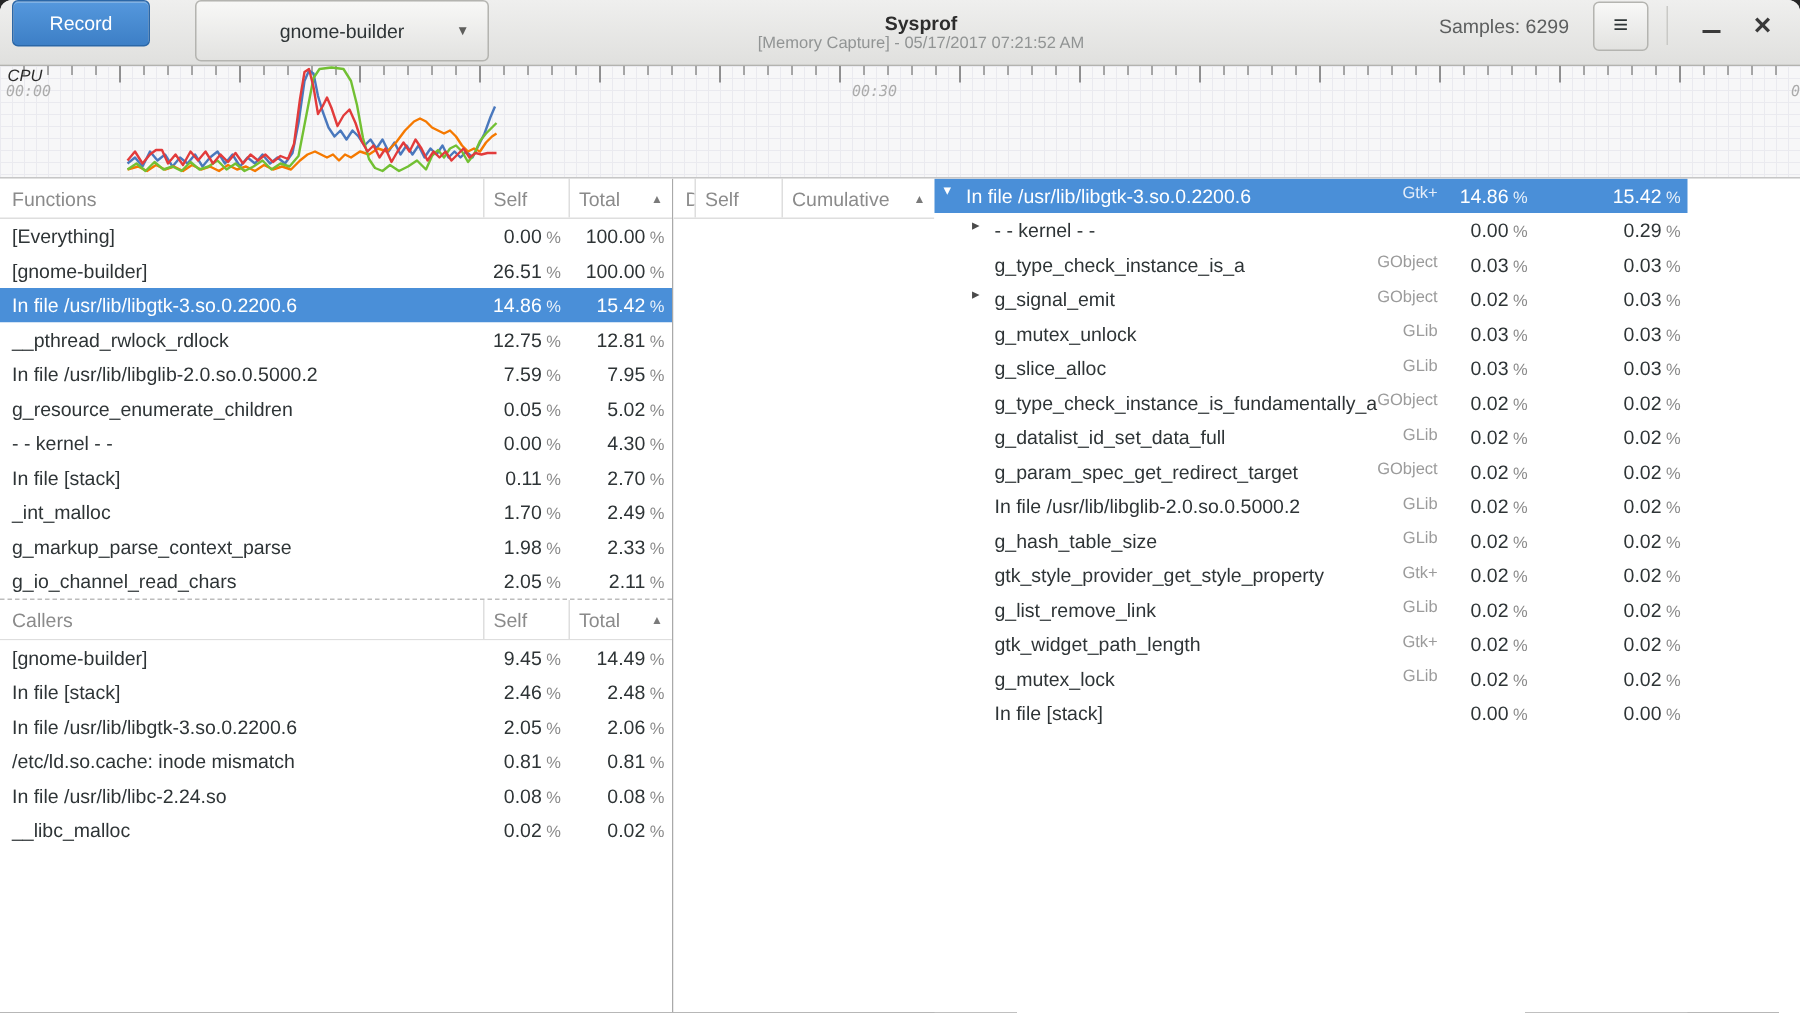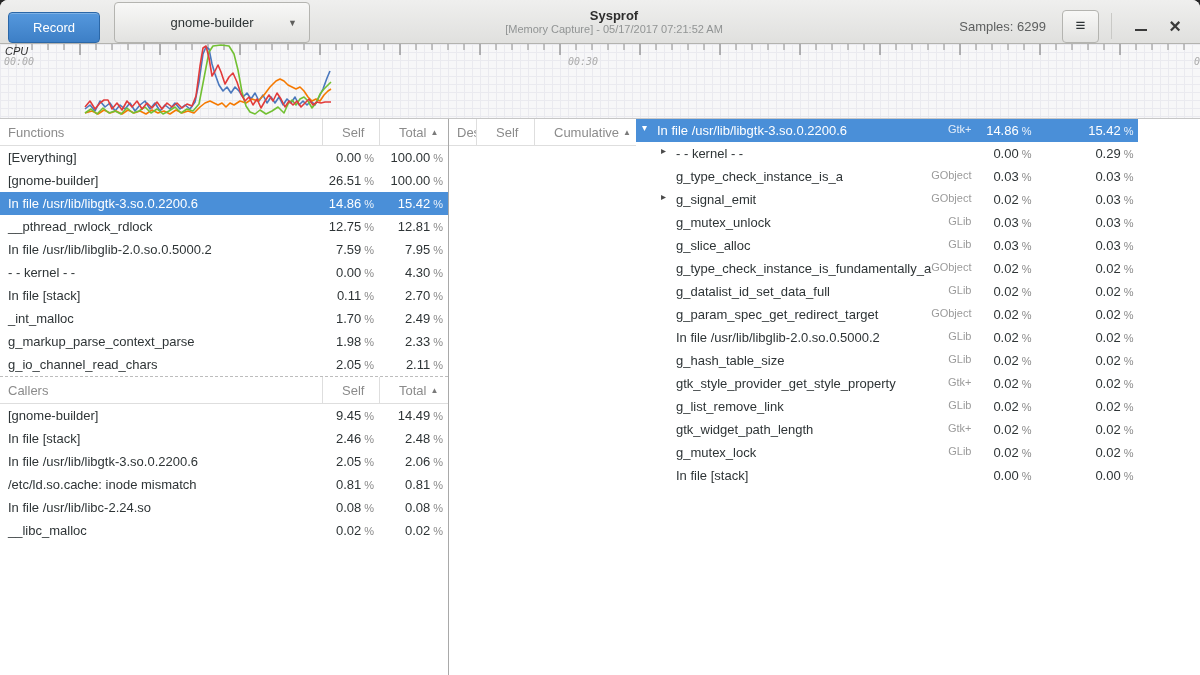--- a/index.html
+++ b/index.html
@@ -1,20 +1,20 @@
 <!DOCTYPE html>
 <html><head>
 <meta charset="utf-8">
 <style>
   html { background:#262626; }
   body { margin:0; width:1200px; height:675px; font-family:"Liberation Sans","DejaVu Sans",sans-serif; -webkit-font-smoothing:antialiased; }
   .window { width:1200px; height:675px; background:#fff; border-radius:8px 8px 0 0; overflow:hidden; display:flex; flex-direction:column; }
 
   
-  .titlebar { position:relative; height:44px; flex:0 0 44px; background:linear-gradient(#efefee,#e0e0de); border-bottom:1px solid #b3b3af; display:flex; align-items:flex-end; padding:0 8px; box-sizing:border-box; }
+  .titlebar { position:relative; height:44px; flex:0 0 44px; background:linear-gradient(#efefee,#e0e0de); border-bottom:1px solid #b3b3af; display:flex; align-items:flex-start; padding:0 8px; box-sizing:border-box;gap:16px; }
   .btn { border-radius:4px; font-size:13px; display:flex; align-items:center; justify-content:center; box-sizing:border-box; cursor:default; }
   .record-btn { width:92px; height:31px; background:linear-gradient(#5598dd,#3d7fc6); border:1px solid #2b67a7; color:#fff; box-shadow:inset 0 1px rgba(255,255,255,.25); margin-right:14px; }
   .proc-btn { width:196px; height:41px; background:linear-gradient(#f8f8f7,#e2e2e0); border:1px solid #b4b4b0; color:#2e3436; position:relative; }
   .proc-btn .chev { position:absolute; right:12px; top:50%; transform:translateY(-54%); font-size:9px; color:#5e5e5c; }
   .title-block { position:absolute; left:0; right:0; top:0; bottom:0; display:flex; flex-direction:column; align-items:center; justify-content:center; pointer-events:none;padding-left:28px; }
   .app-title { font-size:13px; font-weight:bold; color:#2d2d2d; line-height:15px; }
   .app-subtitle { font-size:11px; color:#919494; line-height:13px; }
   .tb-right { margin-left:auto; display:flex; align-items:center; gap:0; z-index:2; }
   .samples { font-size:13px; color:#5d5f5f; margin-right:16px; }
   .menu-btn { width:37px; height:33px; background:linear-gradient(#f8f8f7,#e2e2e0); border:1px solid #b4b4b0; color:#2e3436; font-size:17px; font-weight:bold; }
@@ -32,21 +32,21 @@
   .time-label { position:absolute; top:12px; font-size:10px; color:#ababab; font-family:"DejaVu Sans Mono",monospace; z-index:2; }
 
   
   .main { flex:1; display:flex; border-top:0; min-height:0; }
   .left-pane { width:449px; flex:0 0 449px; border-right:1px solid #a9a9a9; box-sizing:border-box; display:flex; flex-direction:column; background:#fff; }
   .right-pane { flex:1; background:#fff; display:flex; flex-direction:row; }
 
   .thead { display:grid; height:26px; flex:0 0 26px; align-items:center; background:#fff; border-bottom:1px solid #dedede; color:#8b8b8b; font-size:13px; }
   .left-grid { grid-template-columns:1fr 57px 69px; }
   .right-grid { grid-template-columns:1fr 58px 102px; }
-  .th { padding:0 19px; white-space:nowrap; overflow:hidden; box-sizing:border-box; height:100%; display:flex; align-items:center; }
+  .th { padding:0 6px; white-space:nowrap; overflow:hidden; box-sizing:border-box; height:100%; display:flex; align-items:center; }
   .th.first { padding-left:8px; }
   .th.sep { border-left:1px solid #dedede; }
   .sort-arrow { margin-left:auto; font-size:8px; color:#7a7a7a; padding-left:4px; }
 
   .rows { background:#fff; }
   .trow { display:grid; height:23px; align-items:center; font-size:13px; color:#2e3436; background:#fff; }
   .trow.selected { background:#4a8fd8; color:#fff; }
   .cname { padding-left:8px; white-space:nowrap; overflow:hidden; display:flex; min-width:0; }
   .cnum { text-align:right; padding-right:5px; white-space:nowrap; }
   .pct { font-size:11px; color:#8a8a8a; margin-left:3px; }
@@ -224,20 +224,27 @@
           </div>
           <div class="trow left-grid">
             <span class="cname">
               <span>In file /usr/lib/libglib-2.0.so.0.5000.2</span>
             </span>
             <span class="cnum"><span class="num">7.59</span><span class="pct">%</span></span>
             <span class="cnum"><span class="num">7.95</span><span class="pct">%</span></span>
           </div>
           <div class="trow left-grid">
             <span class="cname">
+              <span>g_resource_enumerate_children</span>
+            </span>
+            <span class="cnum"><span class="num">0.05</span><span class="pct">%</span></span>
+            <span class="cnum"><span class="num">5.02</span><span class="pct">%</span></span>
+          </div>
+          <div class="trow left-grid">
+            <span class="cname">
               <span>- - kernel - -</span>
             </span>
             <span class="cnum"><span class="num">0.00</span><span class="pct">%</span></span>
             <span class="cnum"><span class="num">4.30</span><span class="pct">%</span></span>
           </div>
           <div class="trow left-grid">
             <span class="cname">
               <span>In file [stack]</span>
             </span>
             <span class="cnum"><span class="num">0.11</span><span class="pct">%</span></span>

